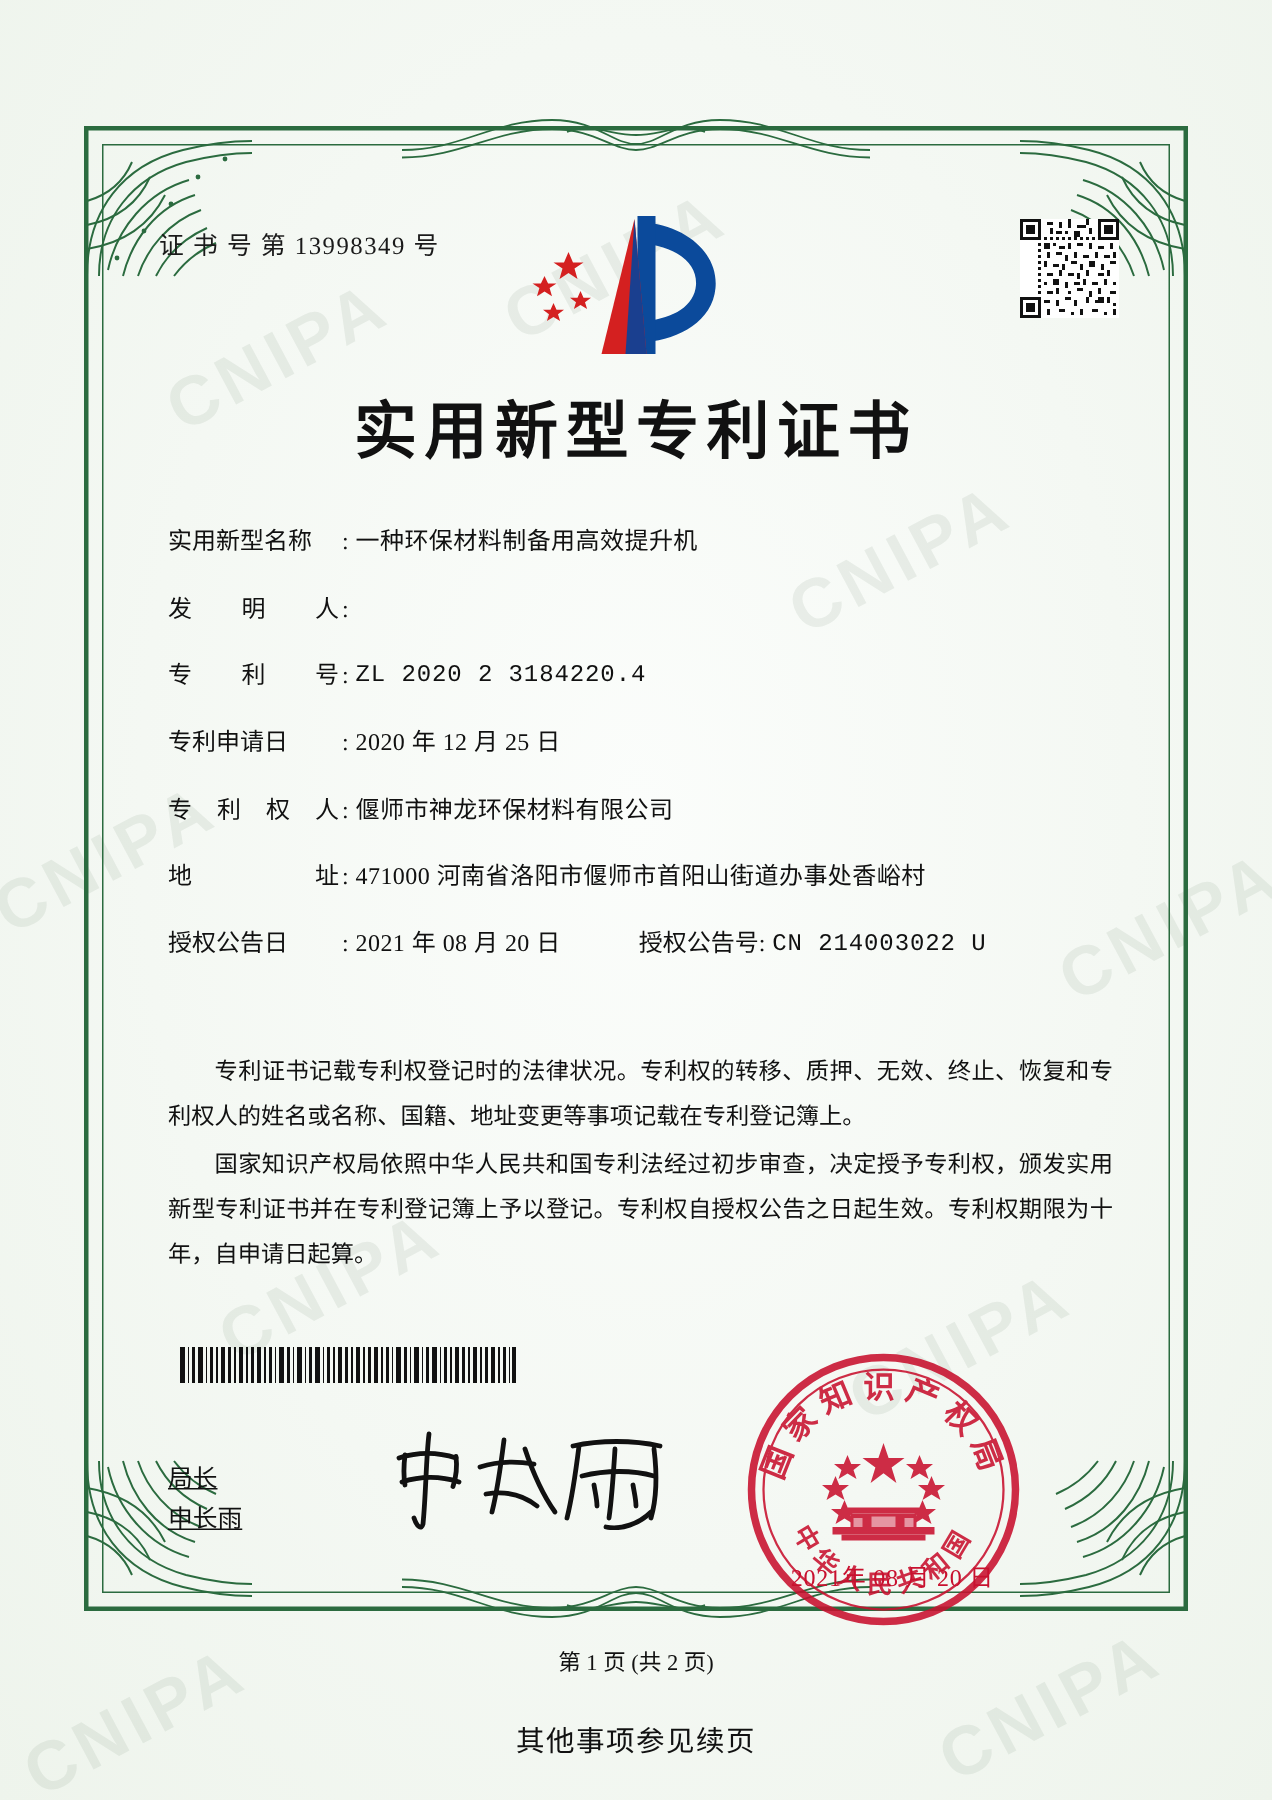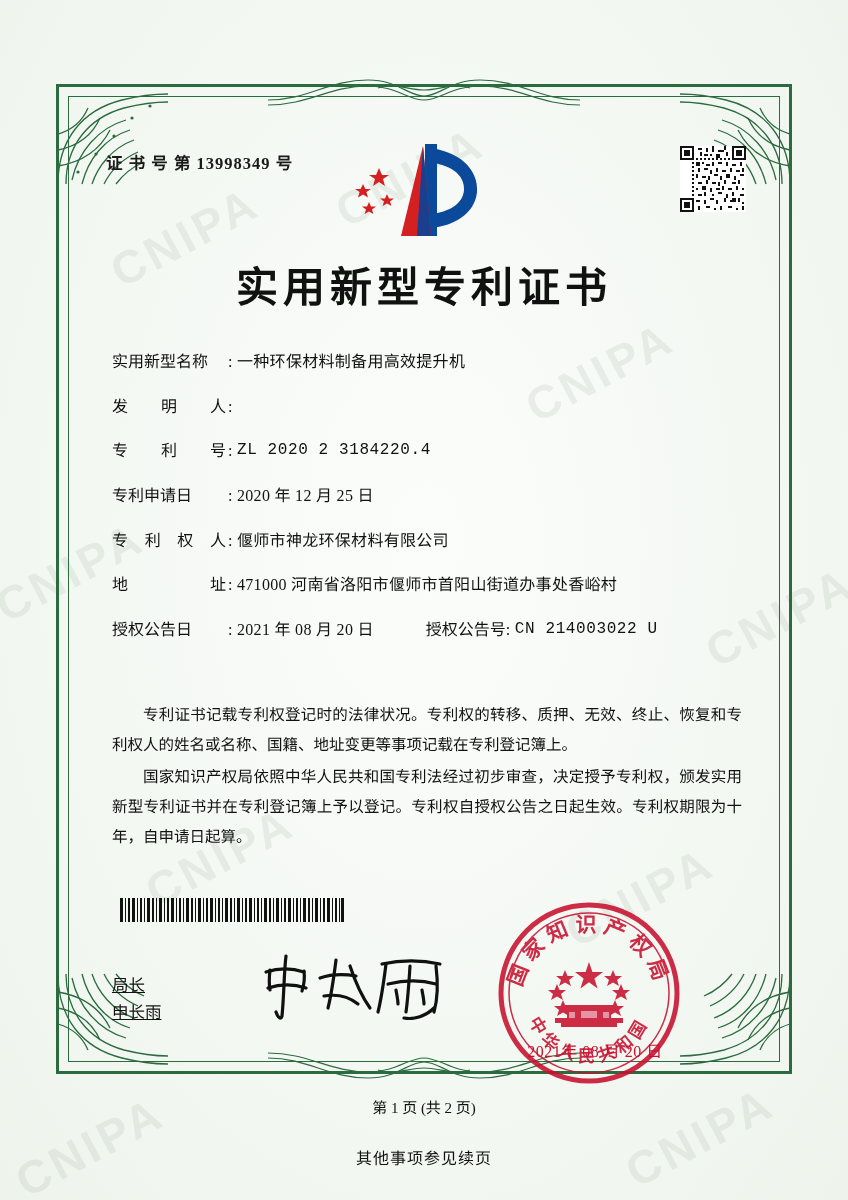--- a/index.html
+++ b/index.html
@@ -70,21 +70,20 @@
 
   
   #cert-number {
     position: absolute;
     left: 106px;
     top: 150px;
     font-size: 16.5px;
     letter-spacing: 1px;
     color: #1a1a1a;
     font-family: "Liberation Serif", serif;
-    font-weight: bold;
   }
 
   #qr {
     position: absolute;
     right: 102px;
     top: 146px;
     width: 66px;
     height: 66px;
   }
 
@@ -211,21 +210,21 @@
     top: 1096px;
     text-align: center;
     font-size: 15px;
     color: #111;
   }
   #footer-note {
     position: absolute;
     left: 0; right: 0;
     top: 1145px;
     text-align: center;
-    font-size: 16px;
+    font-size: 19px;
     color: #111;
     letter-spacing: 1px;
   }
 </style>
 </head>
 <body>
 
 <div id="page">
 
   <div class="wm w9">CNIPA</div>

